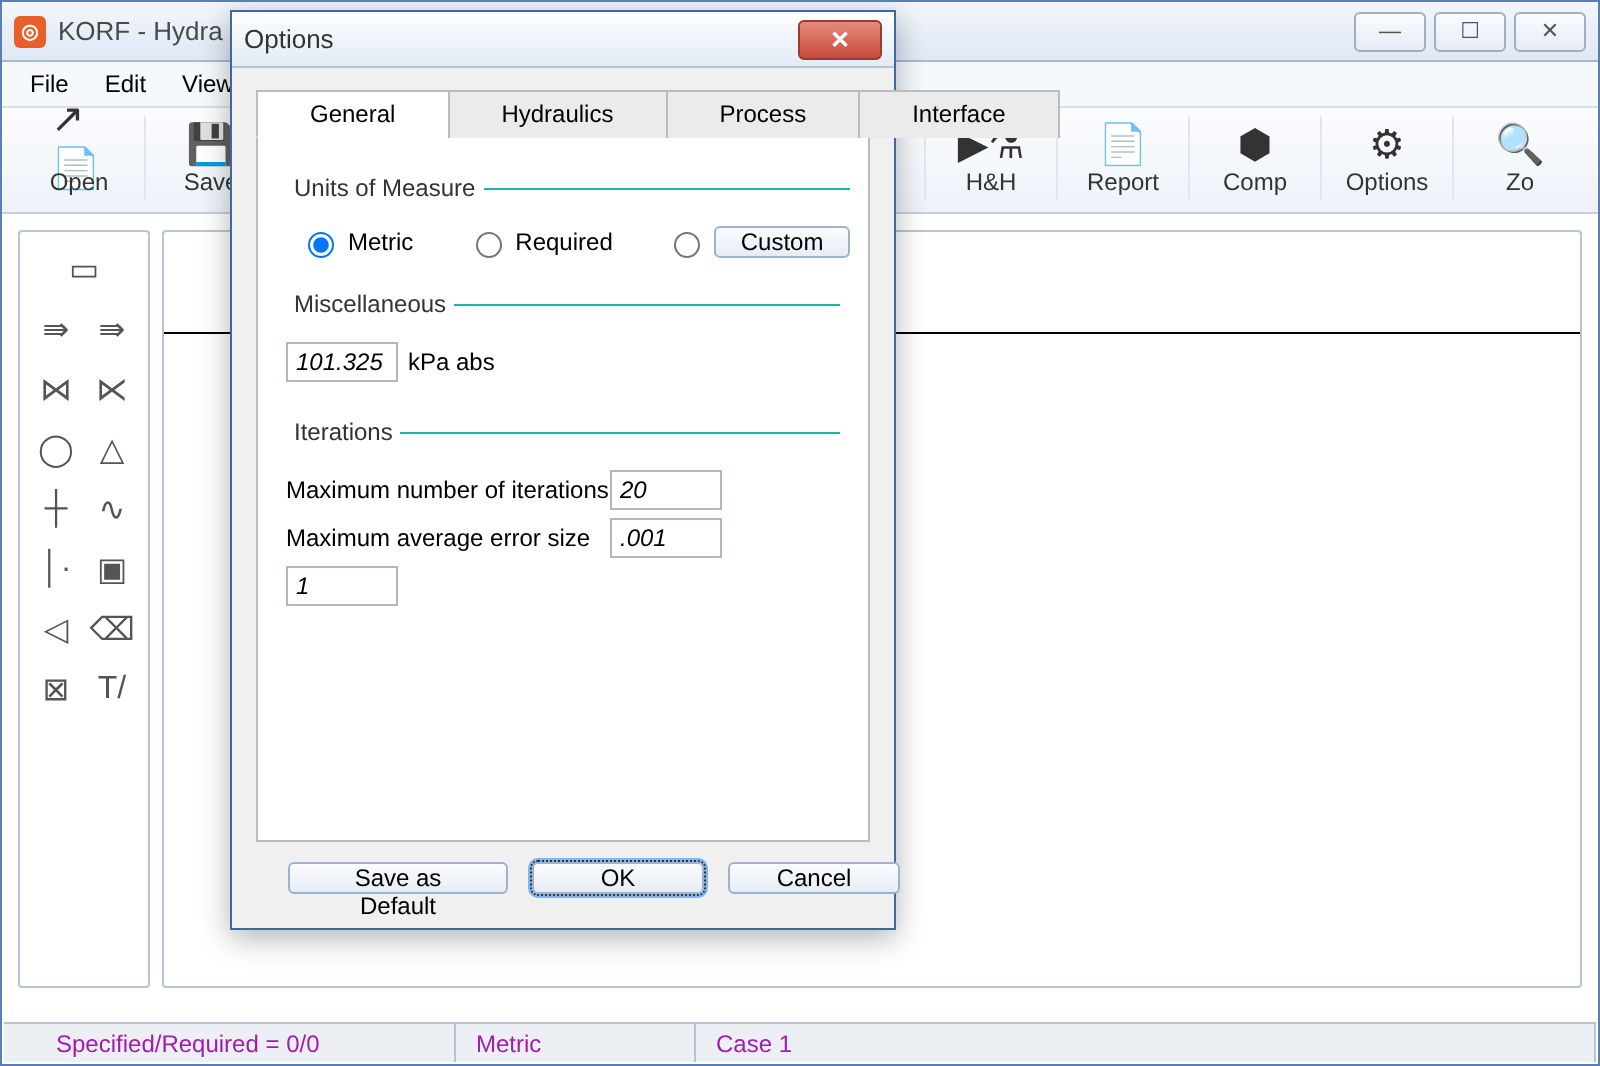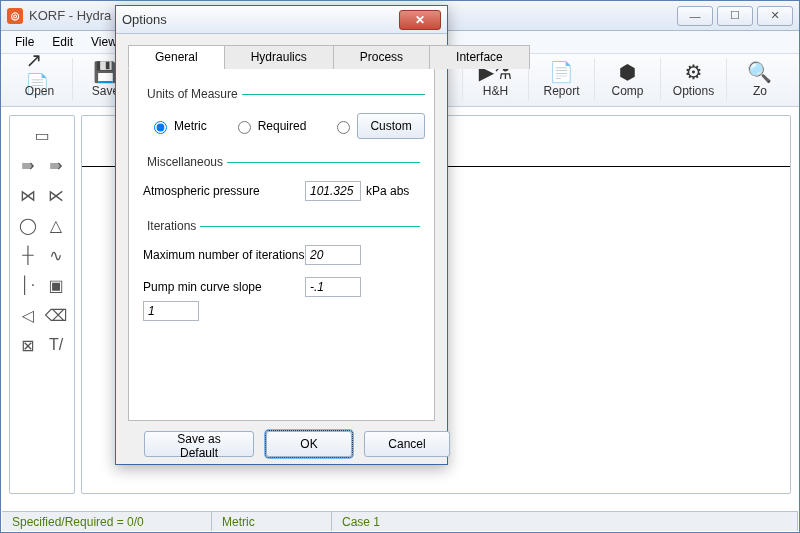--- a/index.html
+++ b/index.html
@@ -96,21 +96,21 @@
     background:#fff;
     position:relative;
   }
   .canvas .hline {
     position:absolute;left:0;right:0;top:50px;border-top:1px solid #000;
   }
   .statusbar {
     position:absolute;left:1px;right:1px;bottom:1px;height:20px;
     background:#eceff4;border-top:1px solid #b9c4d3;
     display:flex;align-items:flex-end;
-    font-size:12px;color:#4d7c0f;
+    font-size:12px;color:#a21caf;padding-left:16px;
   }
   .status-cell { padding:0 10px; border-right:1px solid #b9c4d3; height:100%; display:flex;align-items:center; }
   .status-cell.wide{min-width:210px;}
   .status-cell.mid{min-width:120px;}
 
   
   .dialog {
     position:absolute;
     left:114px; top:4px;
     width:333px; height:460px;
@@ -161,21 +161,21 @@
     width:56px; height:20px;
     border:1px solid #b0b7c2;
     padding:1px 4px; font-size:12px;
     background:#fff;
     font-style:italic;
   }
   .row .unit { margin-left:5px;text-align:right;}
   .radio-row { display:flex;gap:26px;align-items:center;margin:4px 0 2px 6px;}
   .radio-row label { display:flex;align-items:center;gap:4px;font-size:12px;}
   .btn {
-    height:26px;padding:0 12px;
+    height:16px;padding:0 12px;
     background:linear-gradient(#fafcff,#e6ecf5);
     border:1px solid #9eb2cc;border-radius:3px;
     font-size:12px;
   }
   .dlg-buttons {
     display:flex;justify-content:space-between;
     padding:10px 16px 0;
     gap:12px;
   }
   .dlg-buttons .btn { min-width:86px;}
@@ -293,35 +293,34 @@
           <label>
               <input type="radio" name="uom" style="">
               <button class="btn">Custom</button>
             </label>
         </div>
       </fieldset>
 
       <fieldset class="group">
         <legend>Miscellaneous</legend>
         <div class="row">
-          <label class="k">Atmospheric pressure</label>
           <input type="text" value="101.325" style="">
           <span class="unit">kPa abs</span>
         </div>
       </fieldset>
 
       <fieldset class="group">
         <legend>Iterations</legend>
         <div class="row">
           <label class="k">Maximum number of iterations</label>
           <input type="text" value="20" style="">
         </div>
-        <div class="row" style="margin-top:12px;">
-          <label class="k">Pump min curve slope</label>
-          <input type="text" value="-.1" style="">
+        <div class="row">
+          <label class="k">Maximum average error size</label>
+          <input type="text" value=".001" style="">
         </div>
         <div class="row">
           <input type="text" value="1" style="">
         </div>
       </fieldset>
 
     </div>
     <div class="dlg-buttons">
       <button class="btn" style="min-width:110px">Save as Default</button>
       <button class="btn focus">OK</button>

